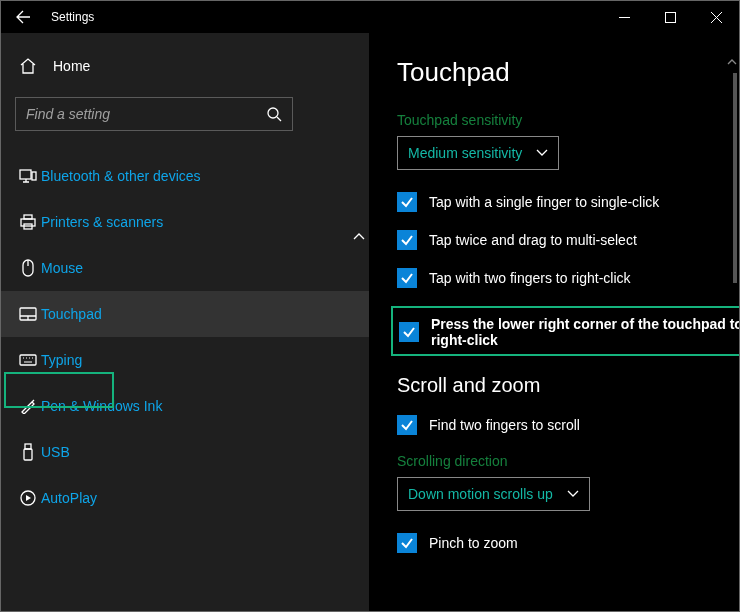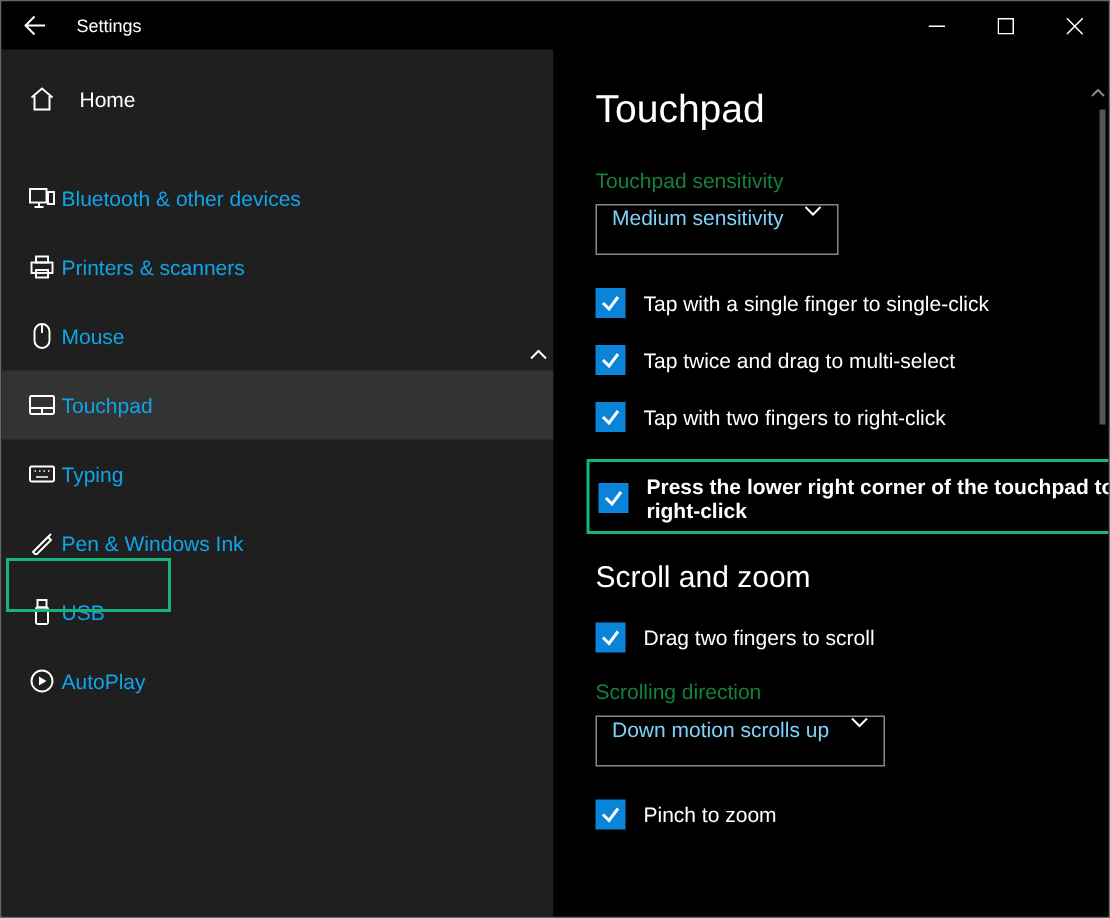--- a/index.html
+++ b/index.html
@@ -133,24 +133,25 @@
   }
   .section-label {
     font-size: 14px;
     color: #15803d;
     margin-bottom: 8px;
   }
   .combo {
     border: 1px solid #888;
     height: 34px;
     display: inline-flex;
+    align-items: center;
     padding: 0 10px;
     gap: 14px;
     font-size: 14px;
-    color: #7dd3fc;
+    color: #14b8a6;
     margin-bottom: 22px;
   }
   .checkbox-row {
     display: flex;
     align-items: center;
     gap: 12px;
     margin-bottom: 18px;
     font-size: 14px;
   }
   .checkbox {
@@ -228,20 +229,31 @@
     <div class="sidebar">
       <div class="home-row">
         <span class="icon">
           <svg width="18" height="18" viewBox="0 0 18 18">
               <path class="ico-stroke" d="M2 8 L9 2 L16 8 M4 7 V16 H14 V7"></path>
             </svg>
         </span>
         <span>Home</span>
       </div>
 
+      <div class="search-wrap">
+        <div class="search">
+          <input type="text" placeholder="Find a setting" style="">
+          <span>
+            <svg width="16" height="16" viewBox="0 0 16 16">
+                <circle class="ico-stroke" cx="7" cy="7" r="5"></circle>
+                <path class="ico-stroke" d="M11 11 L15 15"></path>
+              </svg>
+          </span>
+        </div>
+      </div>
 
 
       <div class="sidebar-scrollup">
         <svg width="12" height="8" viewBox="0 0 12 8">
             <path class="ico-stroke" d="M1 6 L6 1 L11 6"></path>
           </svg>
       </div>
 
       <div class="nav">
         <div class="nav-item">
@@ -377,21 +389,21 @@
       </div>
 
       <h2 class="subhead">Scroll and zoom</h2>
 
       <div class="checkbox-row">
         <span class="checkbox">
           <svg width="14" height="14" viewBox="0 0 14 14">
               <path stroke="#fff" stroke-width="2" fill="none" d="M2 7 L6 11 L12 3"></path>
             </svg>
         </span>
-        <span>Drag two fingers to scroll</span>
+        <span>Find two fingers to scroll</span>
       </div>
 
       <div class="section-label">Scrolling direction</div>
       <div class="combo">
         <span>Down motion scrolls up</span>
         <span>
           <svg width="12" height="8" viewBox="0 0 12 8">
               <path class="ico-stroke" d="M1 1 L6 6 L11 1"></path>
             </svg>
         </span>

